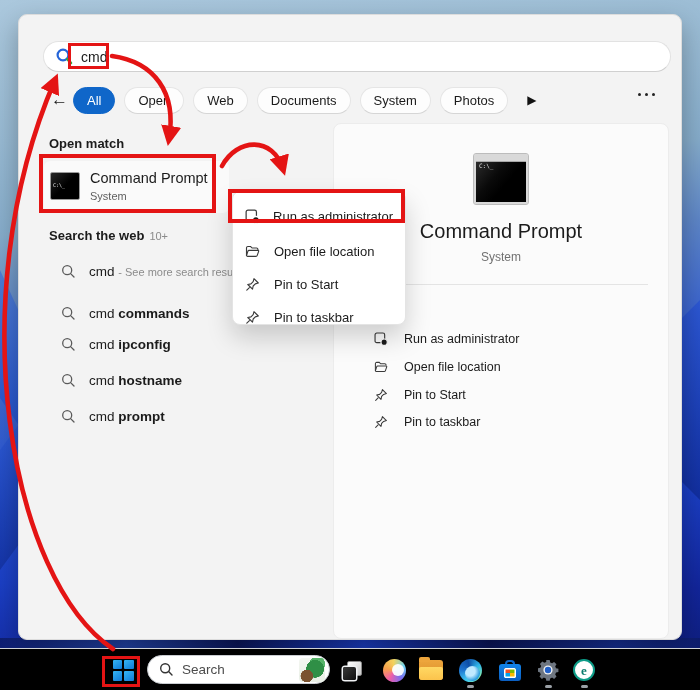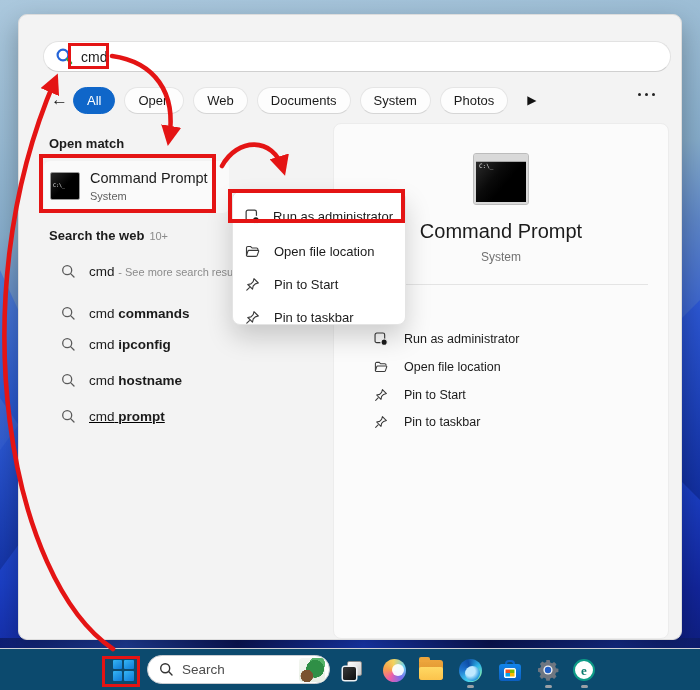--- a/index.html
+++ b/index.html
@@ -57,21 +57,21 @@
   .act-row .ic{width:16px;display:flex;margin-right:14px;}
   .act-row .lb{font-size:12.5px;color:#1b1b1b;white-space:nowrap;}
 
   
   .ctxmenu{position:absolute;left:232px;top:191px;width:174px;height:134px;background:#fff;border:1px solid #e4e4e4;border-radius:8px;box-shadow:0 12px 26px rgba(0,0,0,.18);box-sizing:border-box;padding:7px 0;}
   .ctx-item{height:30px;display:flex;align-items:center;padding:0 12px;cursor:pointer;}
   .ctx-item .ic{width:17px;display:flex;margin-right:12px;}
   .ctx-item .lb{font-size:13px;color:#1b1b1b;white-space:nowrap;}
 
   
-  .taskbar{position:absolute;left:0;bottom:0;width:700px;height:42px;background:#0c4a6e;border-top:1px solid #ced1d5;box-sizing:border-box;}
+  .taskbar{position:absolute;left:0;bottom:0;width:700px;height:42px;background:#000000;border-top:1px solid #ced1d5;box-sizing:border-box;}
   .tb-ic{position:absolute;top:8px;width:26px;height:26px;display:flex;align-items:center;justify-content:center;cursor:pointer;}
   .win-logo{width:21px;height:21px;display:grid;grid-template-columns:1fr 1fr;grid-template-rows:1fr 1fr;gap:2px;}
   .win-logo i{background:linear-gradient(145deg,#35b5f4,#0f7ad8);border-radius:1px;}
   .tb-search{position:absolute;left:147px;top:6px;width:183px;height:29px;background:#fff;border:1px solid #c9ccd1;border-radius:15px;display:flex;align-items:center;box-sizing:border-box;cursor:text;}
   .tb-search .mag{margin-left:11px;display:flex;}
   .tb-search .ph{margin-left:8px;font-size:13.5px;color:#4c4c4c;flex:1;}
   .tb-thumb{width:26px;height:24px;margin-right:4px;border-radius:4px;background:
      radial-gradient(circle at 30% 75%, #7a5230 0 24%, transparent 25%),
      radial-gradient(circle at 62% 45%, #2f8f46 0 42%, transparent 43%),
      radial-gradient(circle at 70% 25%, #57b46a 0 30%, transparent 31%),
@@ -191,21 +191,21 @@
     </div>
     <div class="sug-row" style="top:318px;">
       <span class="q">
           <svg width="15" height="15" viewBox="0 0 15 15">
             <circle cx="6.2" cy="6.2" r="4.5" fill="none" stroke="#5a5a5a" stroke-width="1.3"></circle>
             <path d="M9.6 9.6 L13 13" stroke="#5a5a5a" stroke-width="1.3" stroke-linecap="round"></path>
           </svg>
         </span>
       <span class="t"><span>cmd</span> <b>ipconfig</b></span>
     </div>
-    <div class="sug-row" style="top:390px;text-decoration:underline;">
+    <div class="sug-row" style="top:390px;">
       <span class="q">
           <svg width="15" height="15" viewBox="0 0 15 15">
             <circle cx="6.2" cy="6.2" r="4.5" fill="none" stroke="#5a5a5a" stroke-width="1.3"></circle>
             <path d="M9.6 9.6 L13 13" stroke="#5a5a5a" stroke-width="1.3" stroke-linecap="round"></path>
           </svg>
         </span>
       <span class="t"><span>cmd</span> <b>prompt</b></span>
     </div>
 
     <div class="card">

